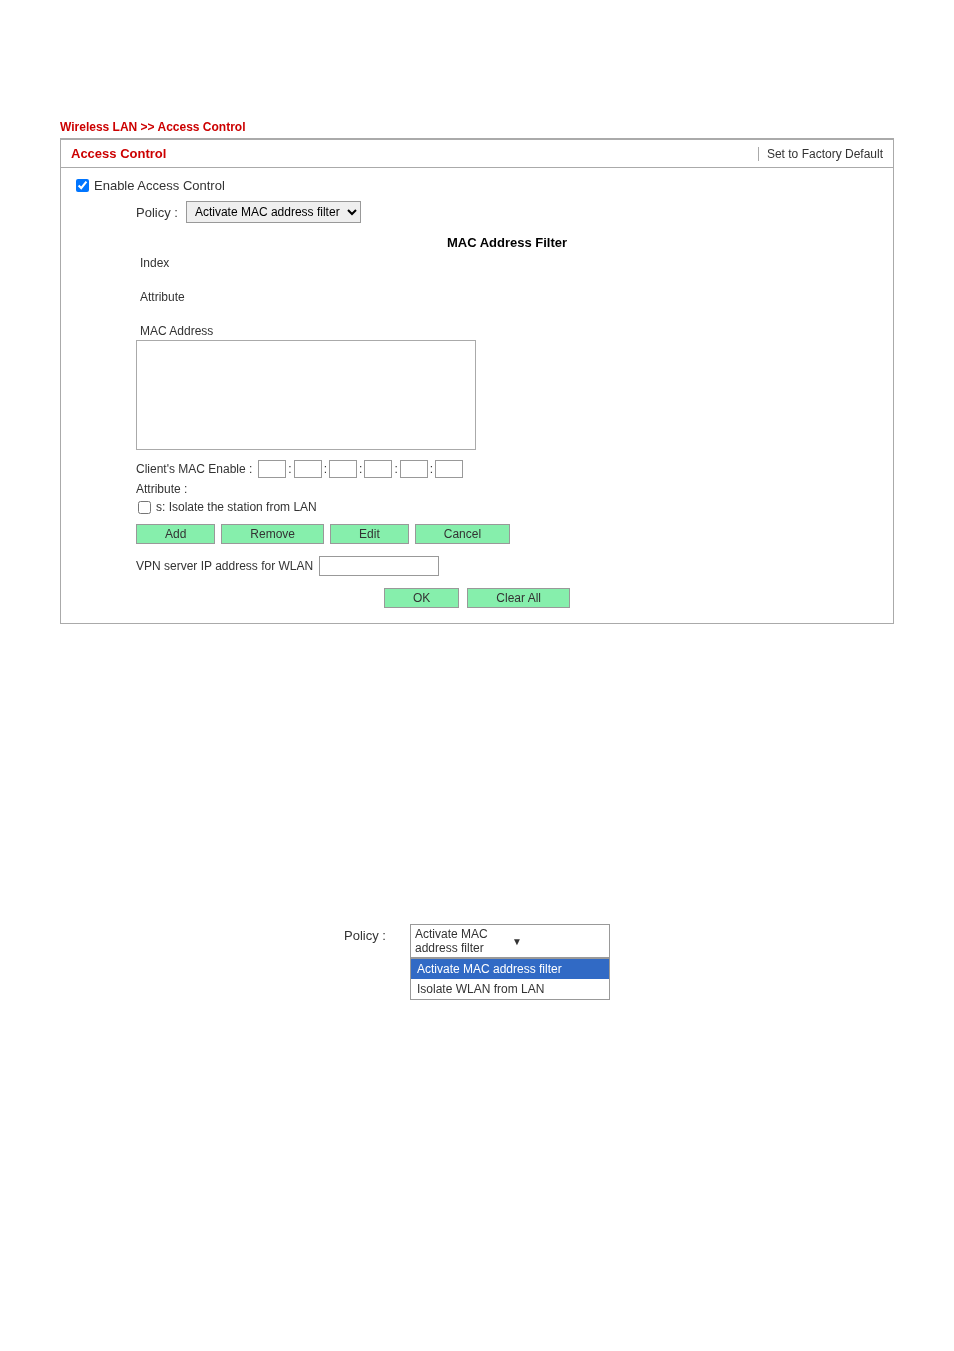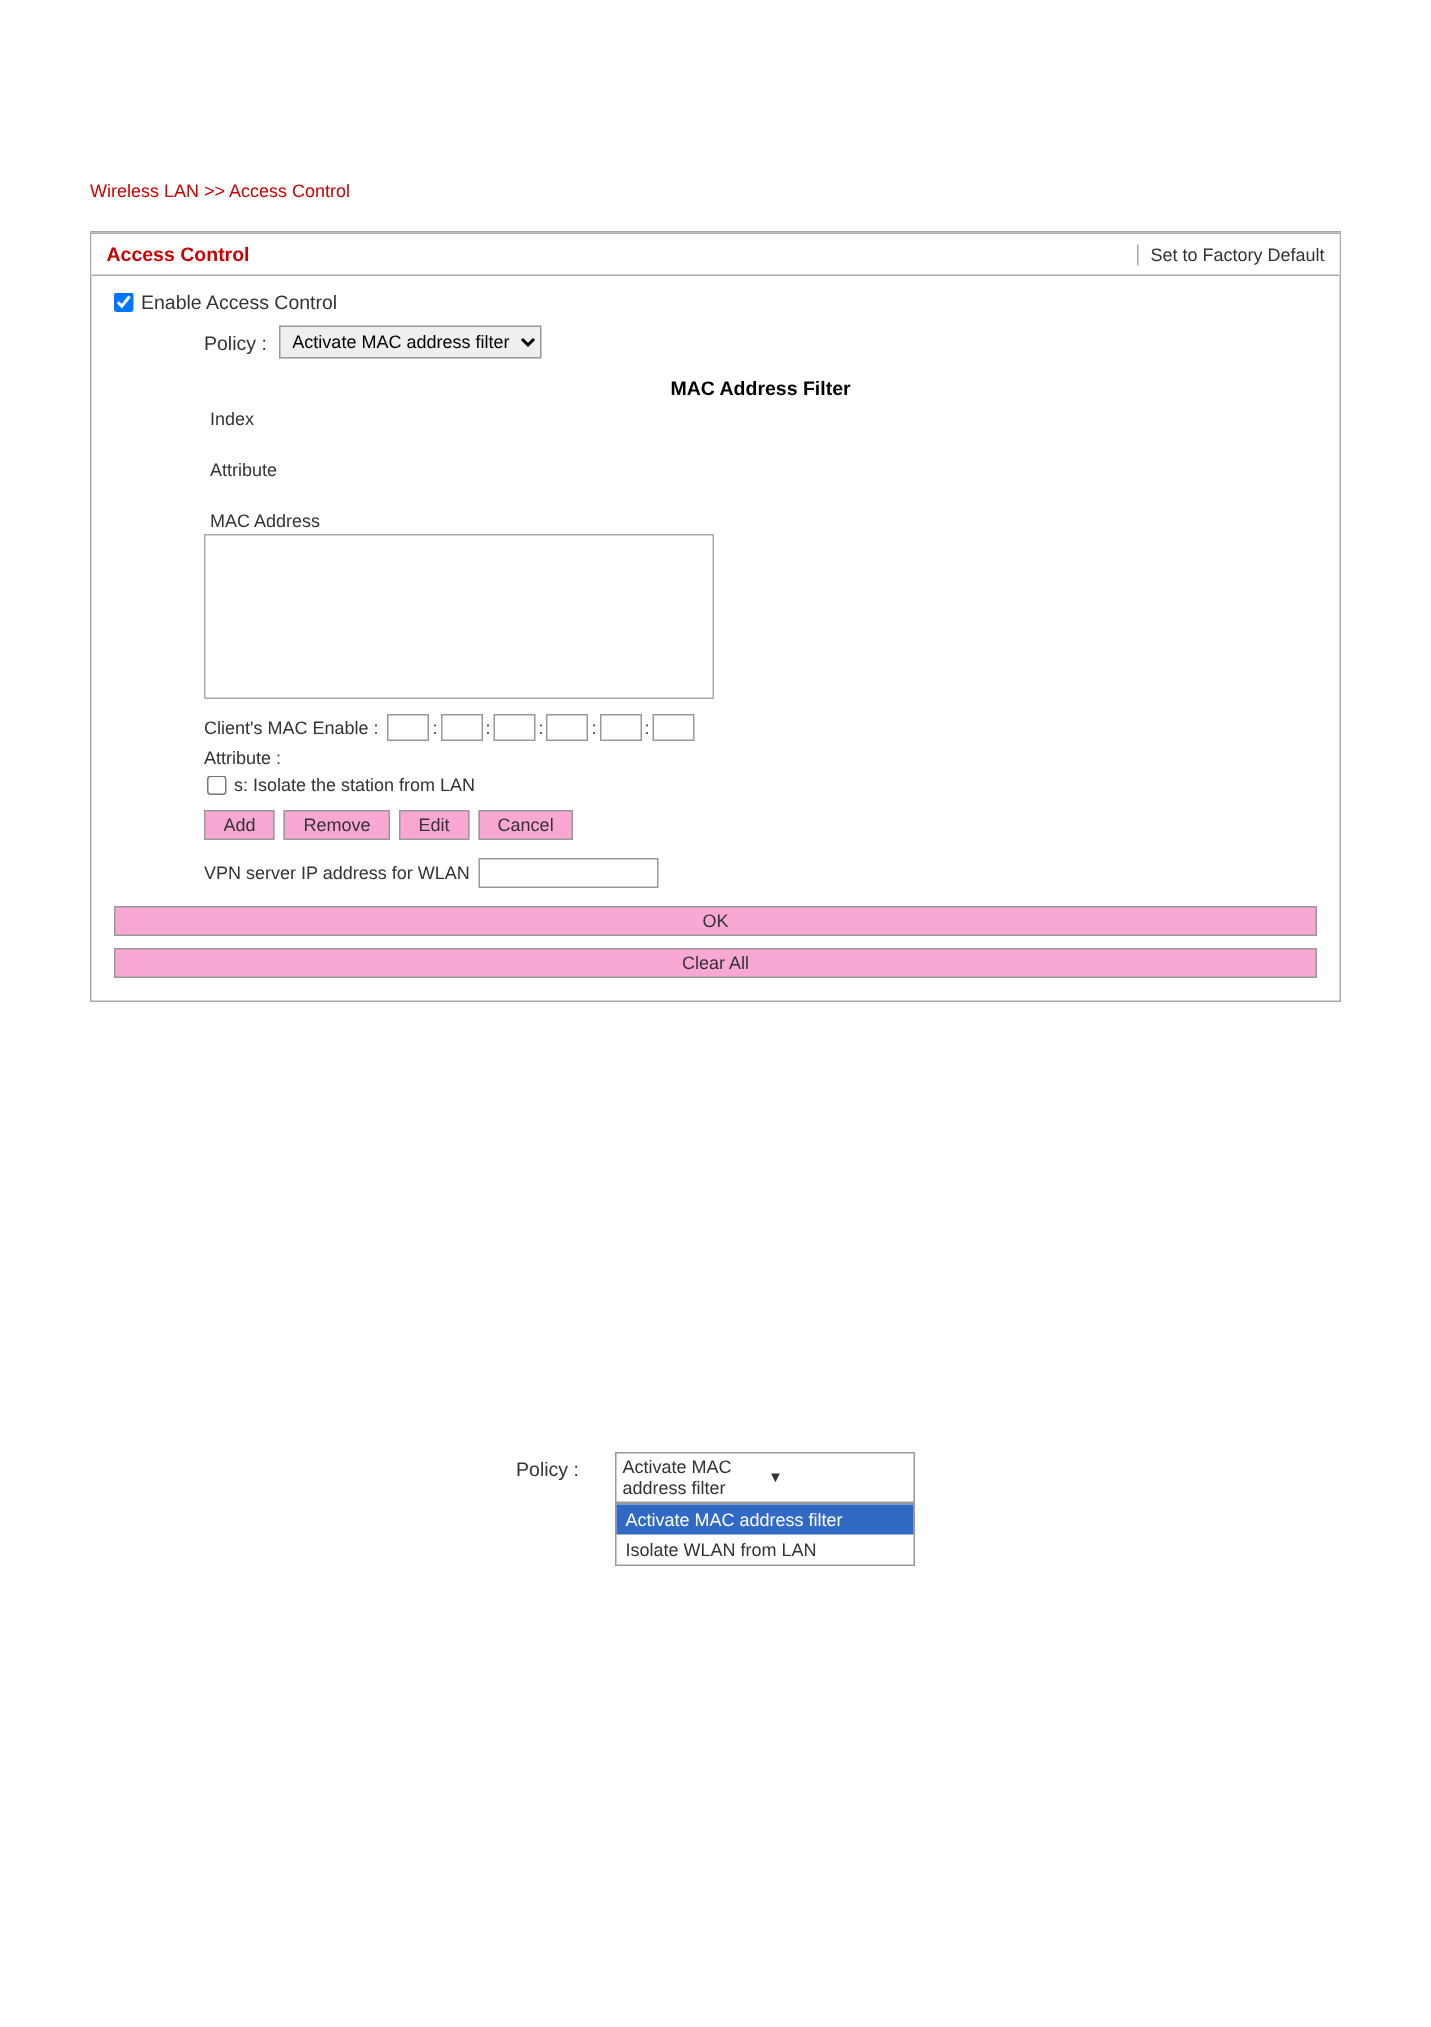--- a/index.html
+++ b/index.html
@@ -12,22 +12,22 @@
       min-height: 1351px;
     }
 
     .page-wrapper {
       padding: 120px 60px 60px 60px;
     }
 
     .breadcrumb {
       color: #cc0000;
       font-size: 12px;
-      margin-bottom: 20px;
-      font-weight: normal;
+      margin-bottom: 4px;
+      font-weight: bold;
     }
 
     .section-divider {
       border: none;
       border-top: 1px solid #aaa;
       margin-bottom: 0;
     }
 
     .panel {
       border: 1px solid #aaa;
@@ -164,23 +164,23 @@
       margin-right: 5px;
     }
 
     .button-row {
       display: flex;
       gap: 6px;
       margin-bottom: 12px;
     }
 
     .btn {
-      padding: 2px 12px;
-      border: 1px solid #999;
-      background: #f9a8d4;
+      padding: 2px 28px;
+      border: 1px solid #999;
+      background: #86efac;
       font-size: 12px;
       cursor: pointer;
       color: #333;
     }
 
     .vpn-row {
       display: flex;
       align-items: center;
       font-size: 12px;
       margin-bottom: 12px;
@@ -195,21 +195,20 @@
       border: 1px solid #999;
       padding: 2px 4px;
       font-size: 12px;
     }
 
     .ok-row {
       display: flex;
       justify-content: center;
       gap: 8px;
       margin-top: 8px;
-      flex-direction: column;
     }
 
     
     .dropdown-demo-section {
       margin-top: 300px;
       display: flex;
       align-items: flex-start;
       justify-content: center;
       gap: 20px;
     }

